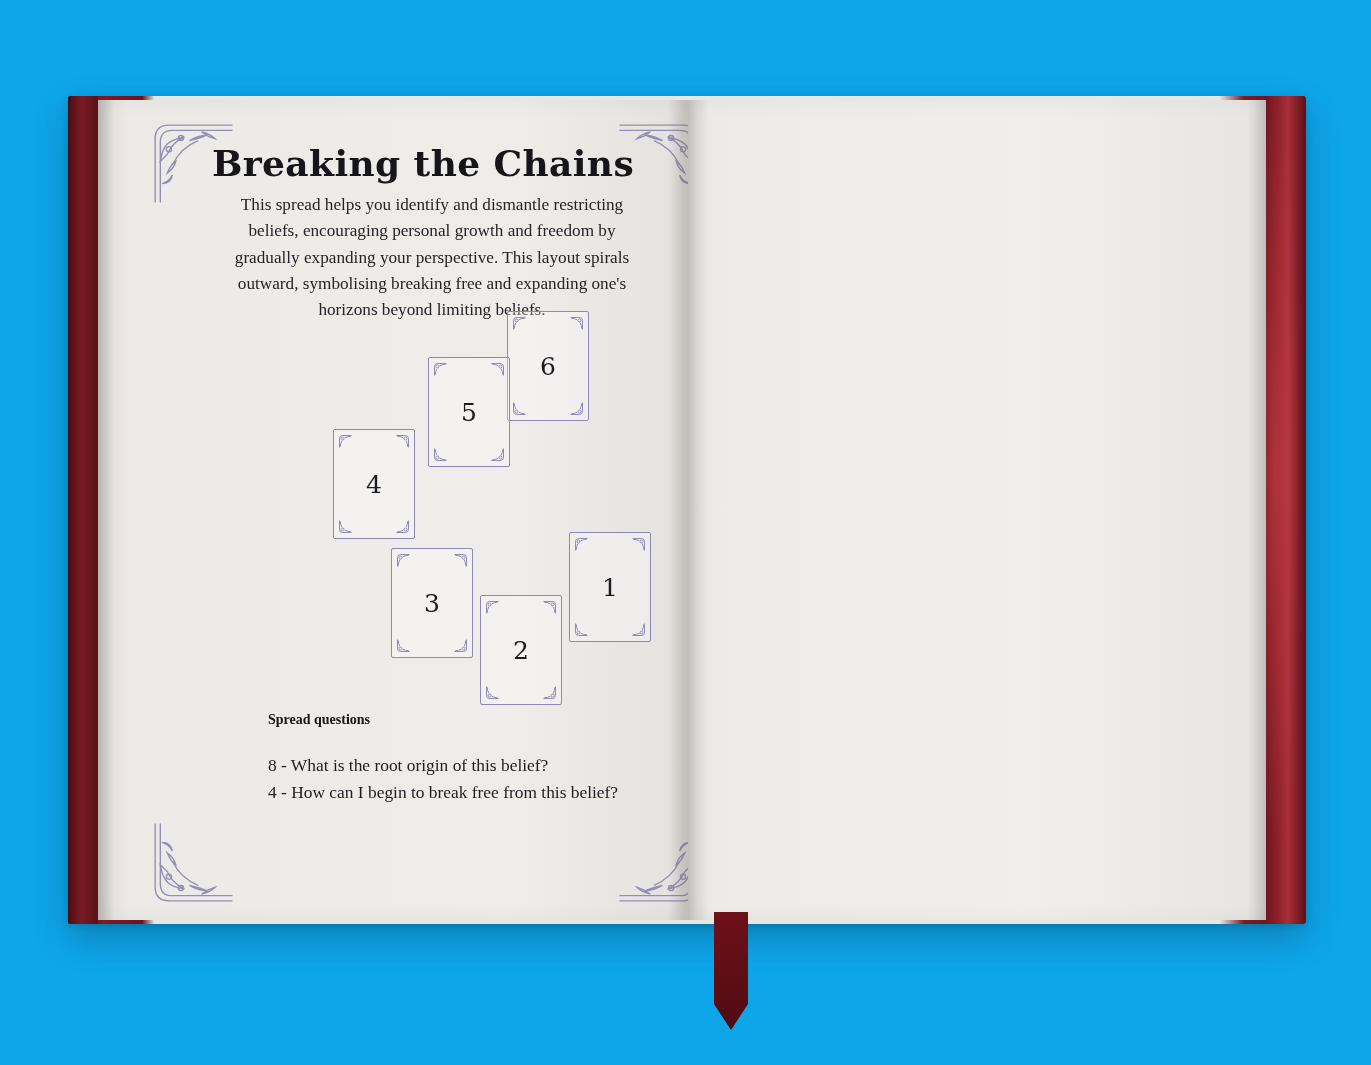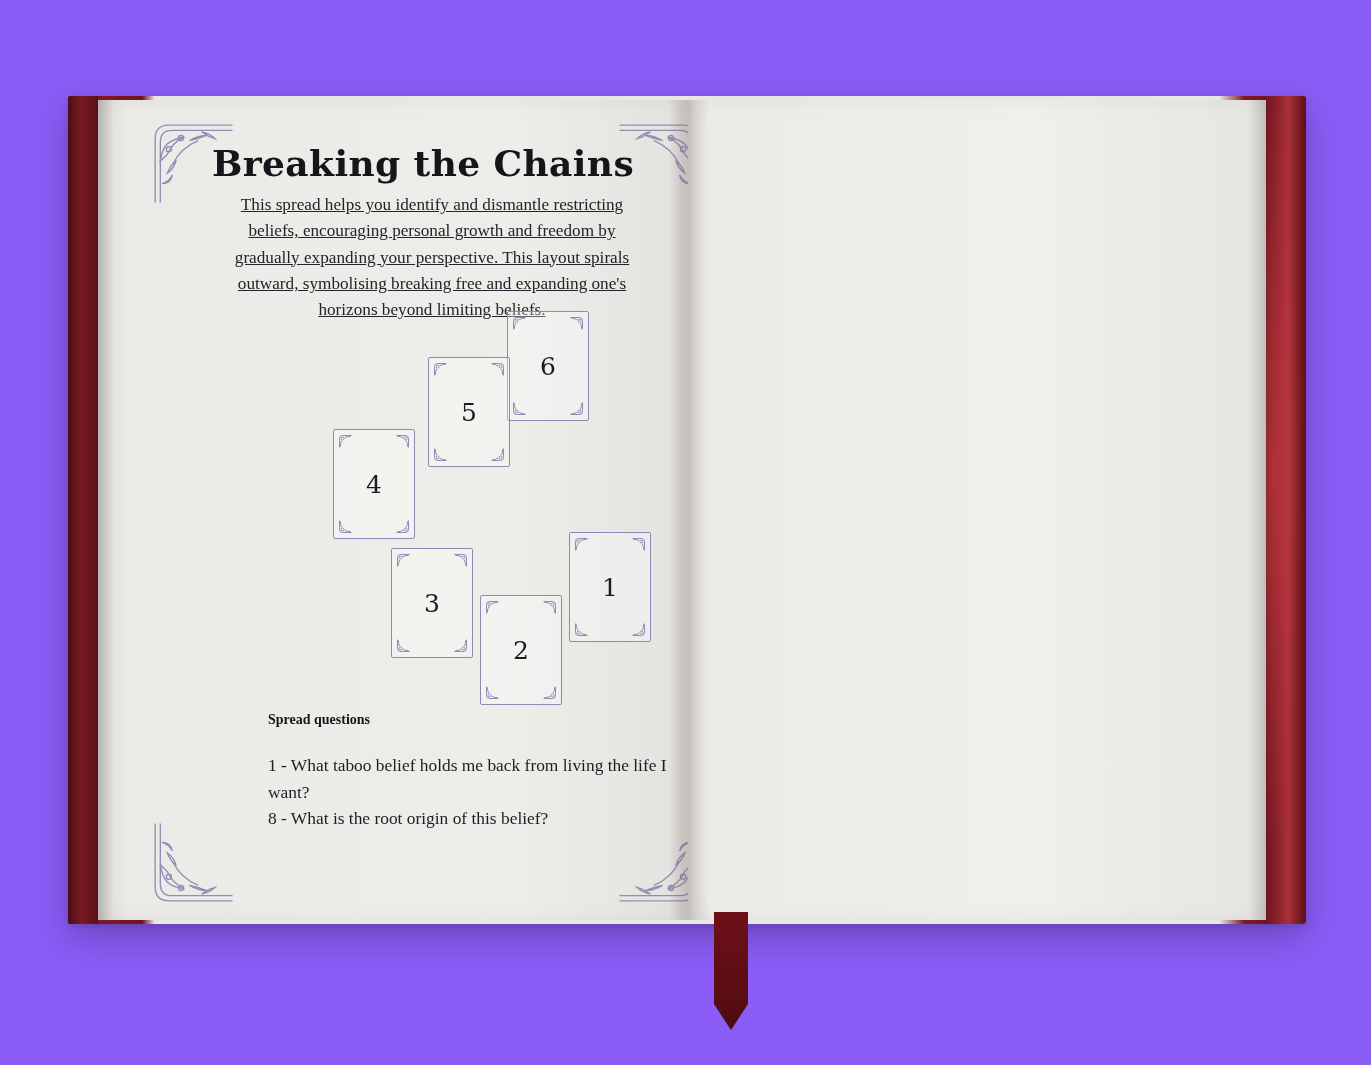--- a/index.html
+++ b/index.html
@@ -6,21 +6,21 @@
   html, body {
     margin: 0; padding: 0;
     width: 1371px; height: 1065px;
     background: #f2f1ef;
     font-family: "Liberation Serif", serif;
     overflow: hidden;
   }
   #stage {
     position: relative;
     width: 1371px; height: 1065px;
-    background: #8b5cf6;
+    background: #0ea5e9;
   }
 
   
   .book {
     position: absolute;
     left: 68px; top: 96px;
     width: 1238px; height: 828px;
     background: linear-gradient(90deg,#5e1018 0%, #7d1a22 3%, #6e141c 6%, #e9e7e4 7%, #e9e7e4 93%, #7d1a22 95%, #5b0f16 100%);
     box-shadow: 0 14px 34px rgba(0,0,0,.22), 0 2px 6px rgba(0,0,0,.12);
     border-radius: 2px 3px 4px 2px;
@@ -82,21 +82,21 @@
   .title {
     position:absolute; left:0; right:0; top: 38px;
     text-align:center;
     font-size: 36px; letter-spacing: .4px;
     color: #15151a;
     font-family: "DejaVu Serif", serif;
     font-weight: 700;
   }
   .intro {
     position:absolute; left: 88px; width: 432px; top: 88px;
-    text-align:center; font-size: 17.2px; line-height: 1.53; color: #23232a; text-decoration: underline;
+    text-align:center; font-size: 17.2px; line-height: 1.53; color: #23232a;
   }
 
   
   .cards { position:absolute; left: 0; top: 0; width: 590px; height: 820px; }
   .card {
     position:absolute;
     border: 1.6px solid #8c89b4;
     background: rgba(255,255,255,.30);
     border-radius: 2px;
   }
@@ -414,22 +414,22 @@
                   <path d="M9 5 q4 -2 8 -2"></path>
                   <path d="M5 9 q-2 4 -2 8"></path>
                 </g>
               </svg>
             <span class="num">1</span>
           </div>
         </div>
 
         <div class="sq-head">Spread questions</div>
         <div class="sq-list">
-          <div class="q">1 - What taboo belief holds me back from living the life I want?</div>
           <div class="q">8 - What is the root origin of this belief?</div>
+          <div class="q">4 - How can I begin to break free from this belief?</div>
         </div>
       </div>
     </div>
 
     <div class="page page-right">
       <div class="rp">
         
 
         
 

